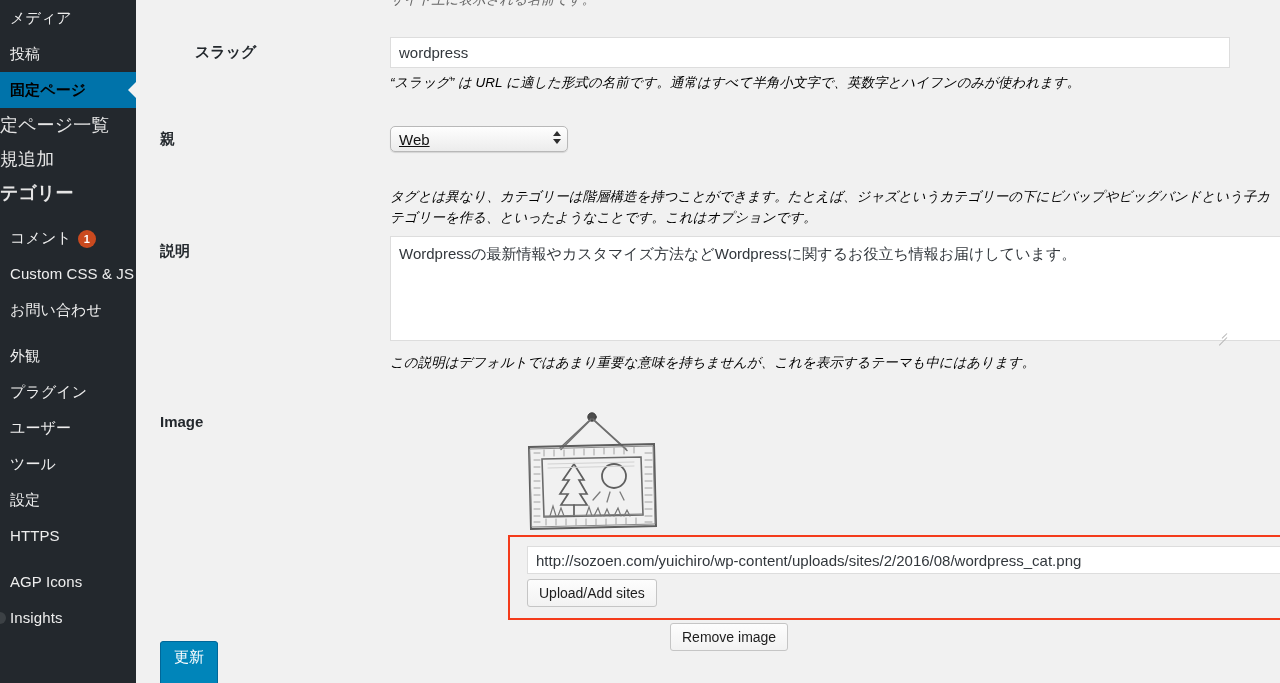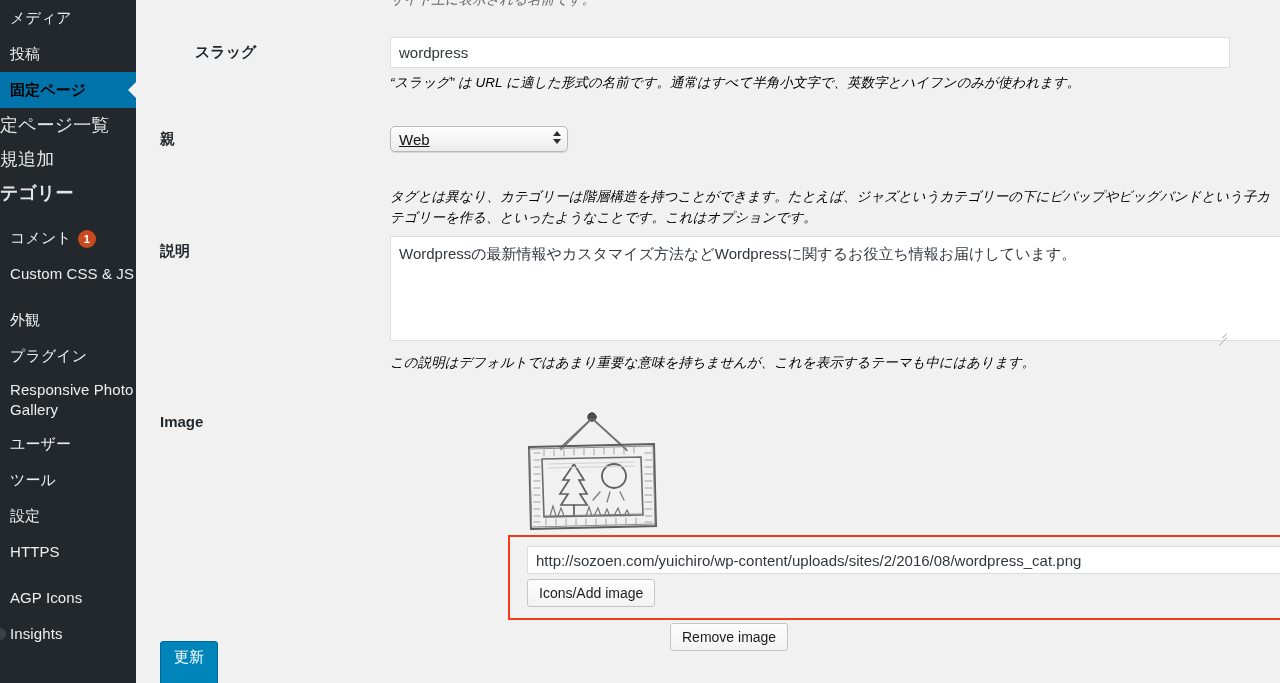--- a/index.html
+++ b/index.html
@@ -246,34 +246,34 @@
     <div class="menu-gap"></div>
 
     <div class="menu-item">
       <span>コメント</span><span class="badge">1</span>
     </div>
 
     <div class="menu-item">
       <span>Custom CSS &amp; JS</span>
     </div>
 
+    <div class="menu-item">
+      <span>お問い合わせ</span>
+    </div>
 
     <div class="menu-gap"></div>
 
     <div class="menu-item">
       <span>外観</span>
     </div>
 
     <div class="menu-item">
       <span>プラグイン</span>
     </div>
 
-    <div class="menu-item two-line">
-      <span>Responsive Photo Gallery</span>
-    </div>
 
     <div class="menu-item">
       <span>ユーザー</span>
     </div>
 
     <div class="menu-item">
       <span>ツール</span>
     </div>
 
     <div class="menu-item">
@@ -359,20 +359,20 @@
           <path d="M36 112 L39 102 L42 112 M44 112 L47 104 L50 112 M72 112 L75 103 L78 112 M80 112 L84 104 L87 112 M90 112 L93 105 L96 112 M100 112 L104 104 L107 112 M110 112 L113 106 L116 112" stroke="#777" stroke-width="1.2"></path>
           <path d="M30 112 L128 110" stroke="#7d7d7d" stroke-width="1.2"></path>
 
           <path d="M34 60 L120 58 M34 64 L120 62" stroke="#d2d2d2" stroke-width="1"></path>
         </g>
       </svg>
     </div>
 
     <div id="image-box">
       <input class="text" type="text" id="img-url" value="http://sozoen.com/yuichiro/wp-content/uploads/sites/2/2016/08/wordpress_cat.png" style="">
-      <button class="btn-sec" style="position:absolute; left:17px; top:42px;">Icons/Add image</button>
+      <button class="btn-sec" style="position:absolute; left:17px; top:42px;">Upload/Add sites</button>
       <button class="btn-sec" style="position:absolute; left:160px; top:42px;margin-top:44px;">Remove image</button>
     </div>
 
     <button class="btn-primary" style="position:absolute; left:24px; top:641px;">更新</button>
 
   </div>
 </div>
 
 </body></html>

